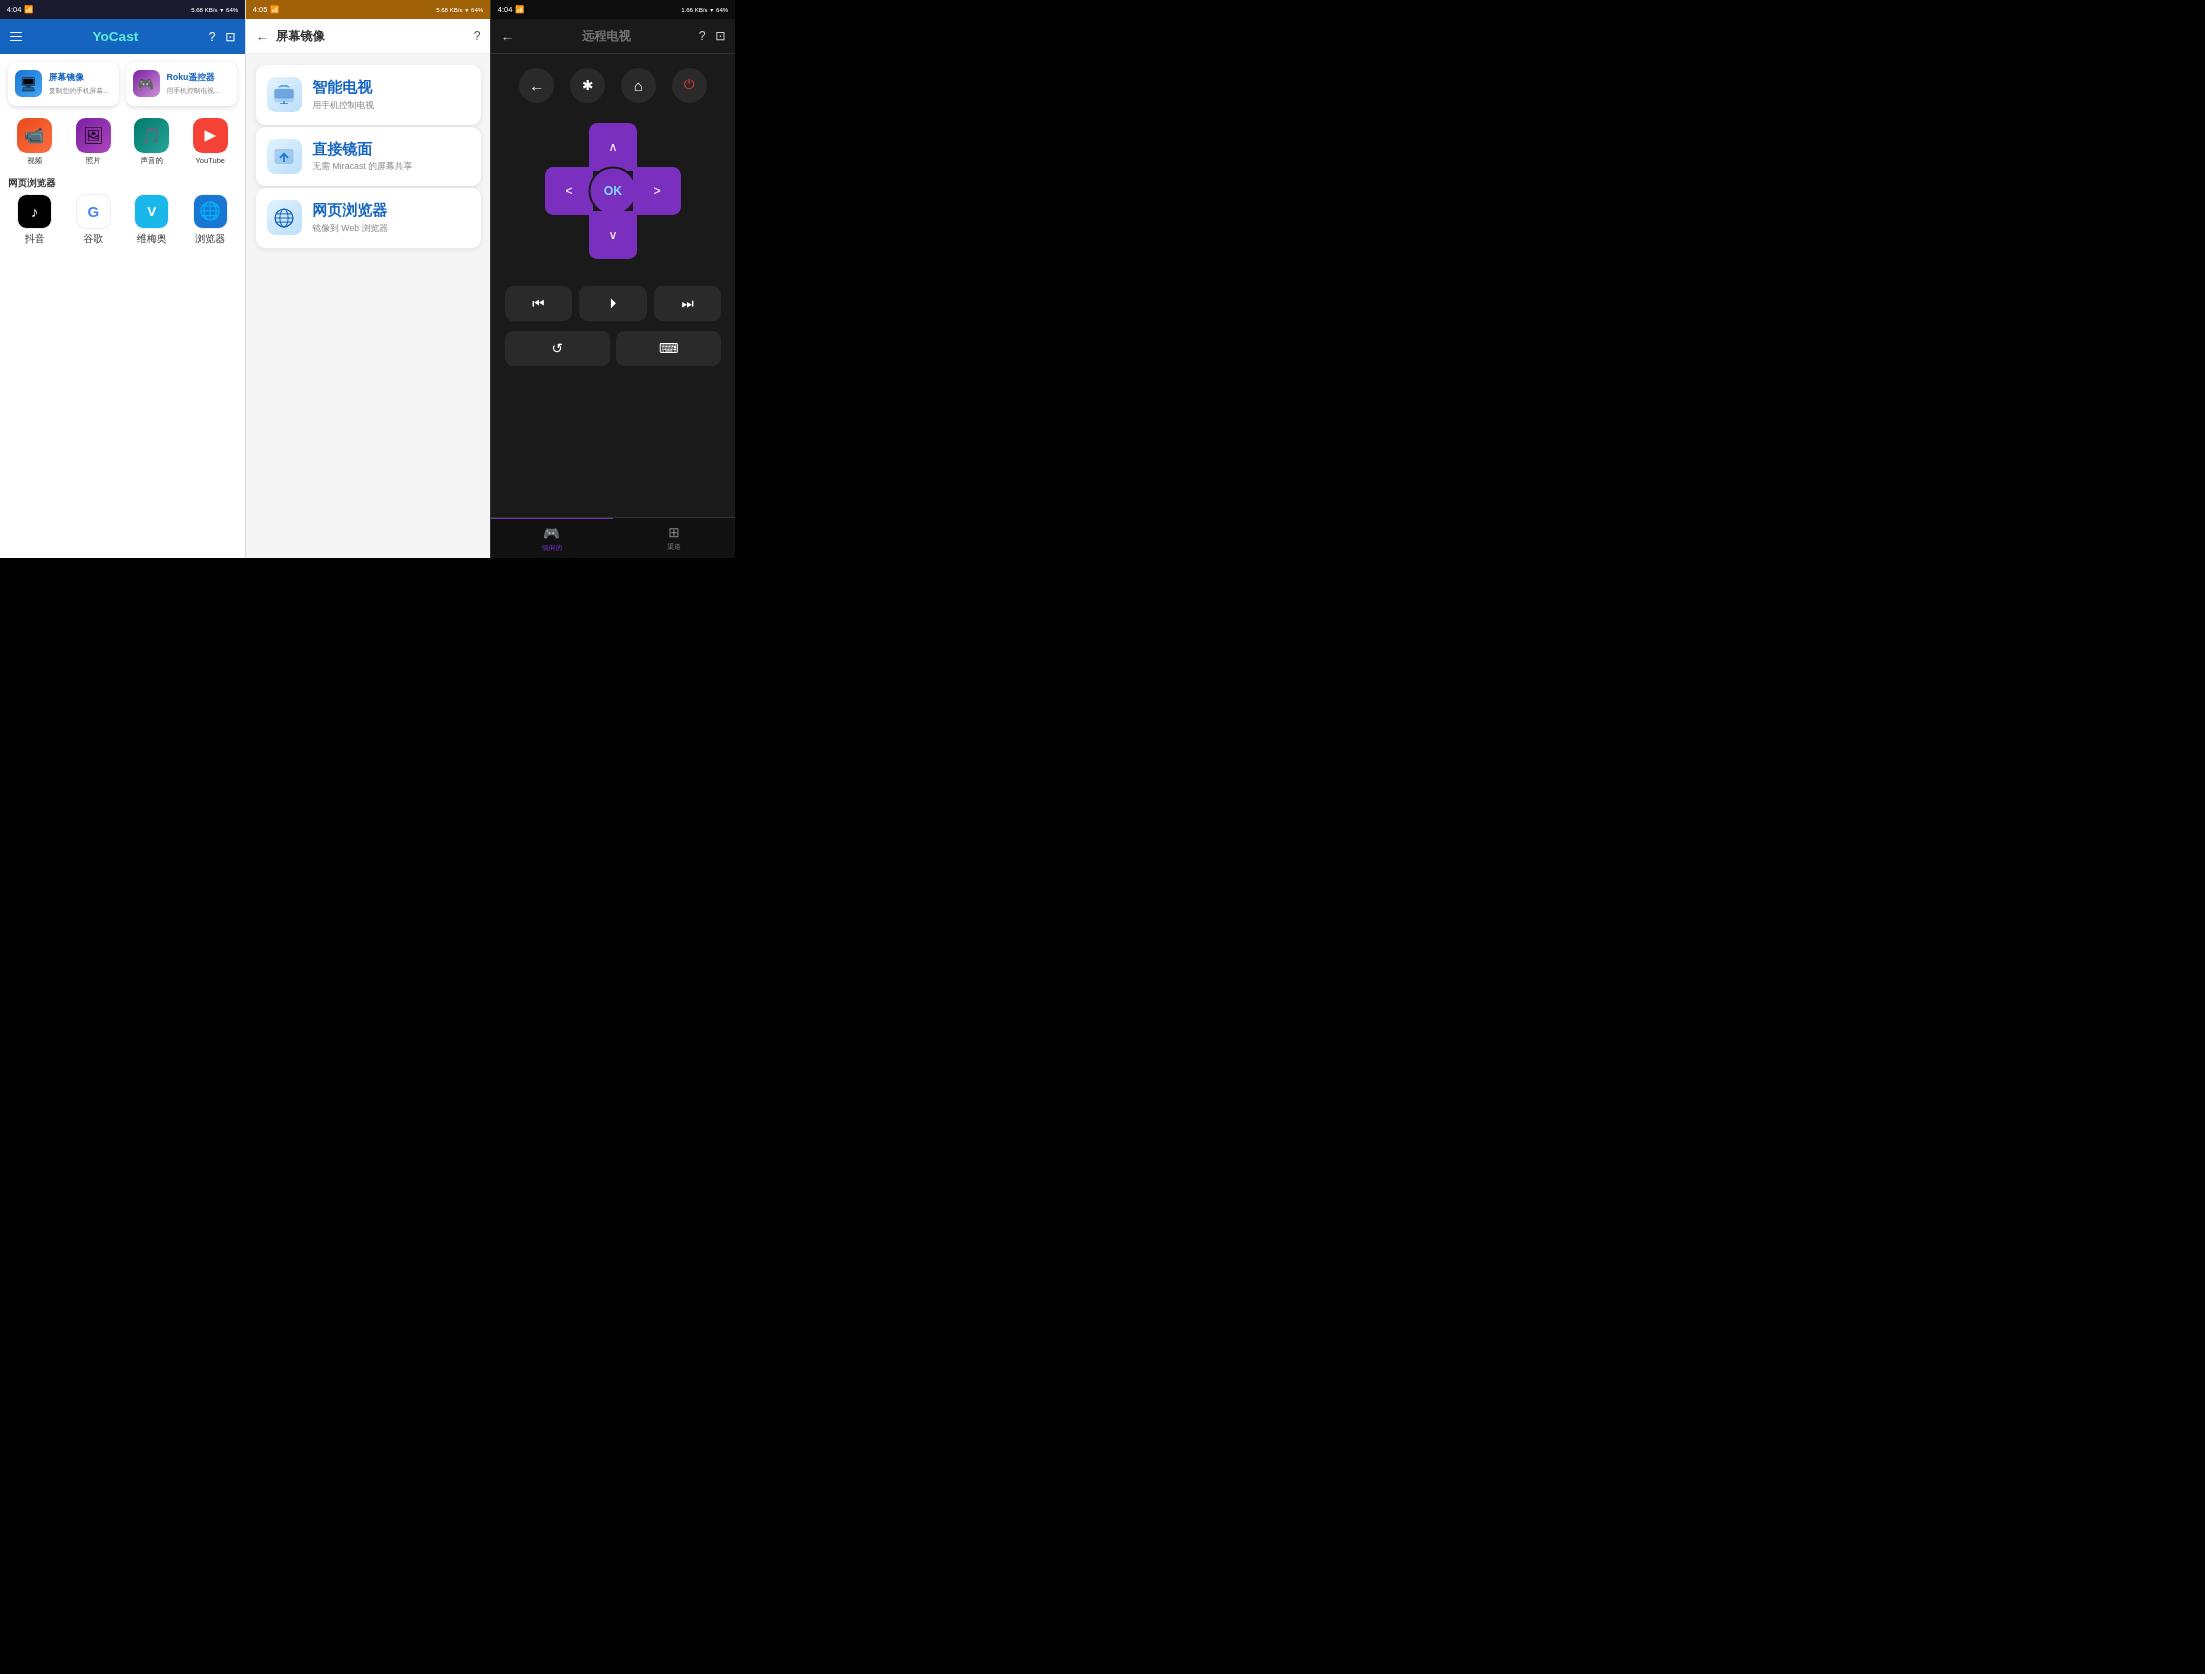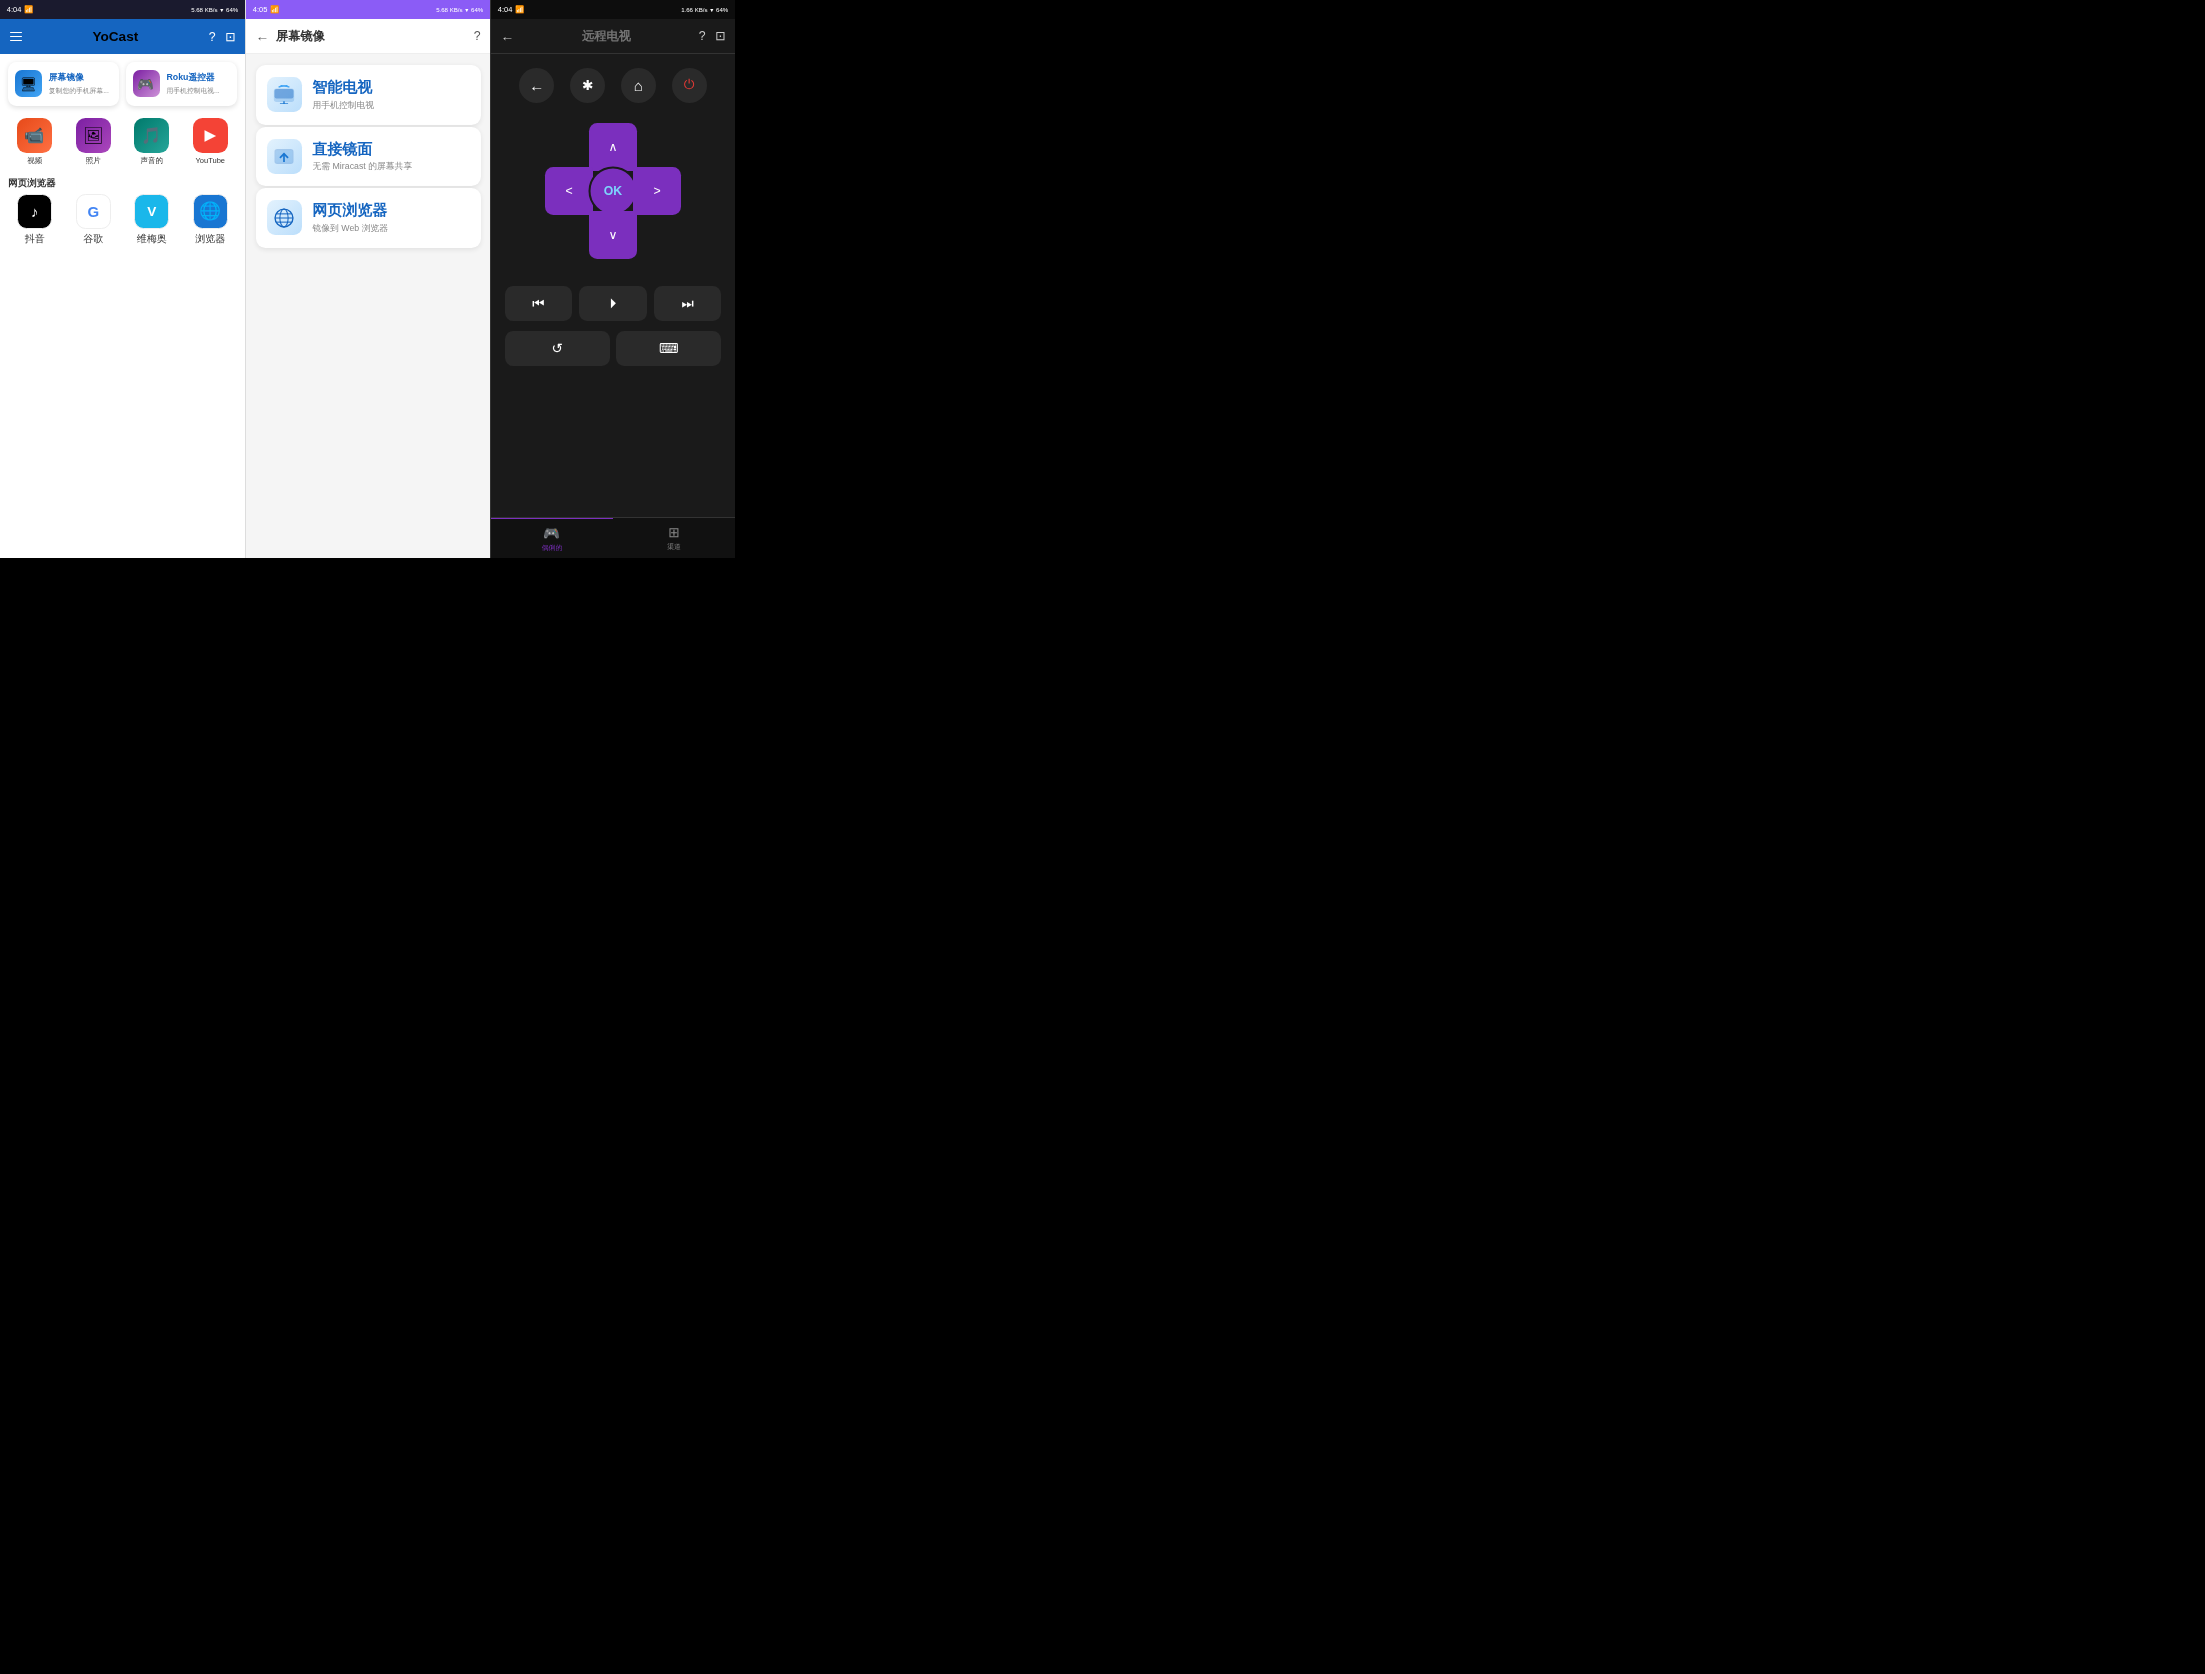--- a/index.html
+++ b/index.html
@@ -38,21 +38,21 @@
     .status-bar-right { display: flex; align-items: center; gap: 2.7px; font-size: 6.1px; }
 
     .yocast-header {
       height: 35px;
       background: #1565c0;
       display: flex;
       align-items: center;
       justify-content: space-between;
       padding: 0 9.5px;
     }
-    .yocast-title { color: #000000; font-size: 13.6px; font-weight: bold; }
+    .yocast-title { color: #5eead4; font-size: 13.6px; font-weight: bold; }
     .header-icons { display: flex; gap: 9.5px; align-items: center; }
     .header-icon { color: #fff; font-size: 12.3px; cursor: pointer; }
 
     .yocast-banner {
       background: linear-gradient(135deg, #1565c0 0%, #1976d2 40%, #42a5f5 100%);
       height: 75px;
       display: flex;
       align-items: flex-end;
       padding: 8.2px 11px;
       position: relative;
@@ -182,21 +182,21 @@
       height: 558px;
       background: #f5f5f5;
       display: flex;
       flex-direction: column;
       overflow: hidden;
       border-left: 0.7px solid #ddd;
     }
 
     .p2-status-bar {
       height: 19px;
-      background: #8b5cf6;
+      background: #a16207;
       display: flex;
       align-items: center;
       justify-content: space-between;
       padding: 0 6.8px;
       font-size: 7.5px;
       color: #fff;
     }
 
     .p2-header {
       height: 35px;

